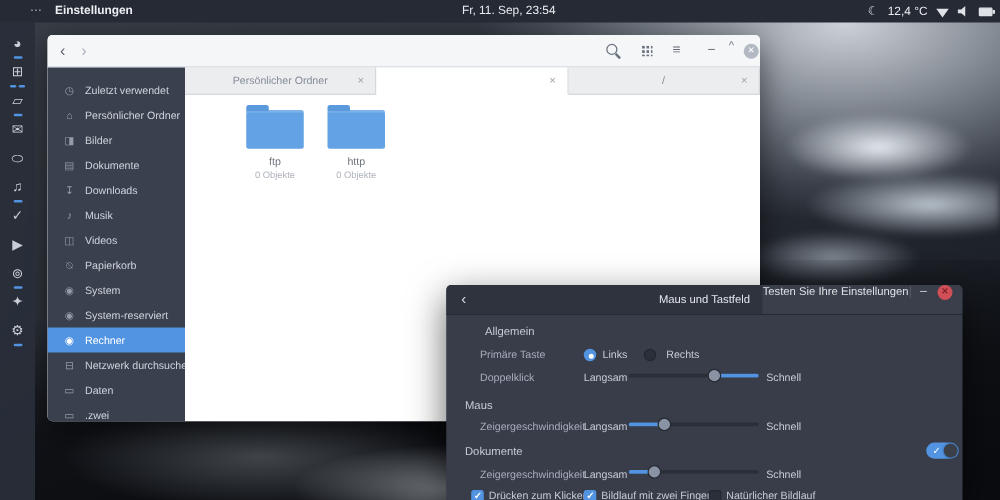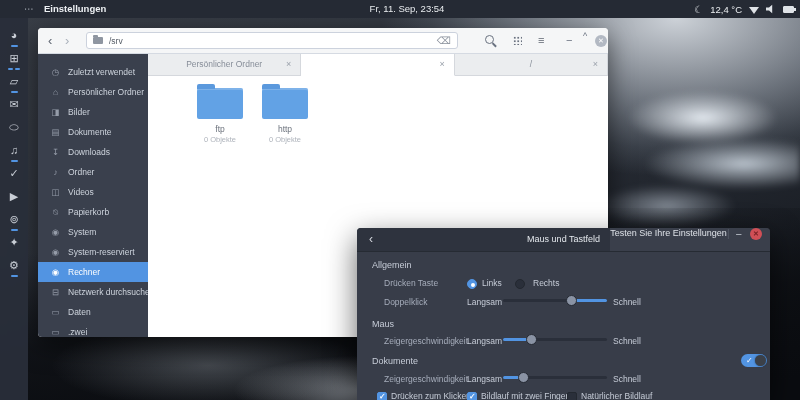--- a/index.html
+++ b/index.html
@@ -114,25 +114,20 @@
   <div class="wallpaper">
     <div class="wp-sky"></div>
     <div class="wp-glacier"></div>
     <div class="wp-rocks"></div>
   </div>
 
   <div class="fw">
     <div class="fw-toolbar">
       <span class="navbtn" style="left:10px;">‹</span>
       <span class="navbtn fwd" style="left:27px;">›</span>
-      <div class="pathfield">
-        <span class="pfold"></span>
-        <span class="pathtext">/srv</span>
-        <span class="clearicon">⌫</span>
-      </div>
       <span class="mag"></span>
       <span class="gridicon"></span>
       <span class="menuicon">≡</span>
       <span class="wc-min">−</span>
       <span class="wc-max">^</span>
       <span class="wc-close">✕</span>
     </div>
 
     <div class="tabbar">
       <div class="tab">
@@ -165,21 +160,21 @@
       <div class="side-item">
         <span class="s-ico">▤</span>
         <span class="s-lbl">Dokumente</span>
         </div>
       <div class="side-item">
         <span class="s-ico">↧</span>
         <span class="s-lbl">Downloads</span>
         </div>
       <div class="side-item">
         <span class="s-ico">♪</span>
-        <span class="s-lbl">Ordner</span>
+        <span class="s-lbl">Musik</span>
         </div>
       <div class="side-item">
         <span class="s-ico">◫</span>
         <span class="s-lbl">Videos</span>
         </div>
       <div class="side-item">
         <span class="s-ico">⍉</span>
         <span class="s-lbl">Papierkorb</span>
         </div>
       <div class="side-item">
@@ -230,23 +225,23 @@
       </div>
       <div class="sw-h-right">
         <span class="sw-test">Testen Sie Ihre Einstellungen</span>
         <span class="sw-sep">|</span>
         <span class="sw-min">−</span>
         <span class="sw-close">✕</span>
       </div>
     </div>
 
     <div class="sw-body">
-      <span class="sec" style="left:15px;top:8px;">Allgemein</span>
-
-      <span class="rowlbl" style="left:27px;top:26px;">Drücken Taste</span>
+      <span class="sec" style="left:31px;top:8px;">Allgemein</span>
+
+      <span class="rowlbl" style="left:27px;top:26px;">Primäre Taste</span>
       <span class="radio on" style="left:110px;top:27px;"></span>
       <span class="val" style="left:125px;top:26px;">Links</span>
       <span class="radio" style="left:158px;top:27px;"></span>
       <span class="val" style="left:176px;top:26px;">Rechts</span>
 
       <span class="rowlbl" style="left:27px;top:45px;">Doppelklick</span>
       <span class="val" style="left:110px;top:45px;">Langsam</span>
       <div class="slider" style="left:146px;top:43px;">
         <div class="track">
             <div class="fill" style="left: 65%; right: 0px;"></div>

